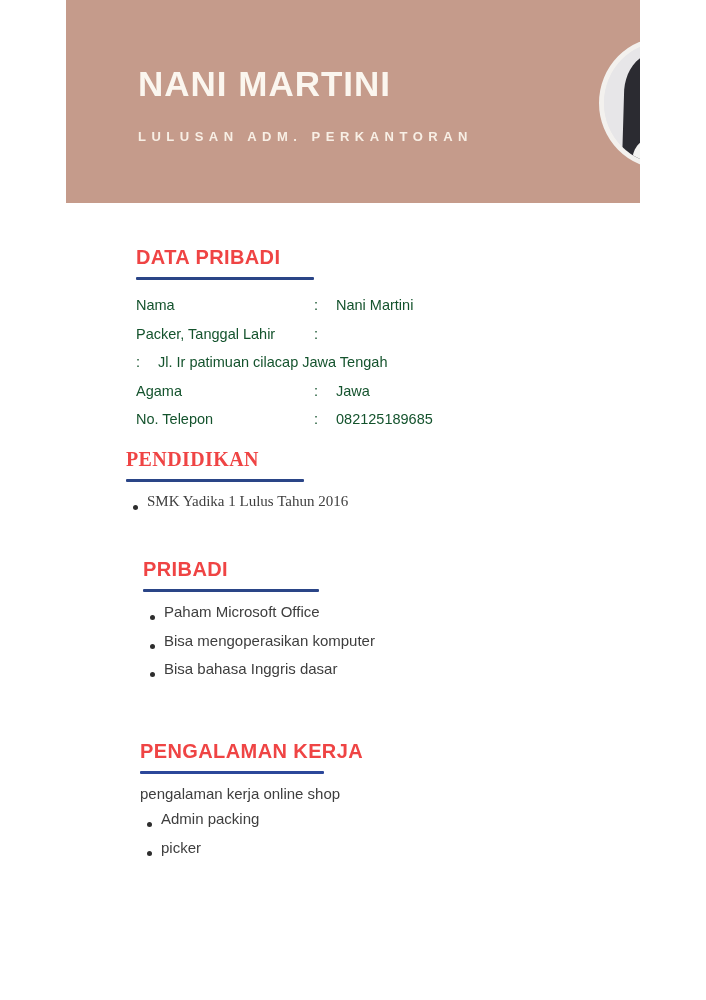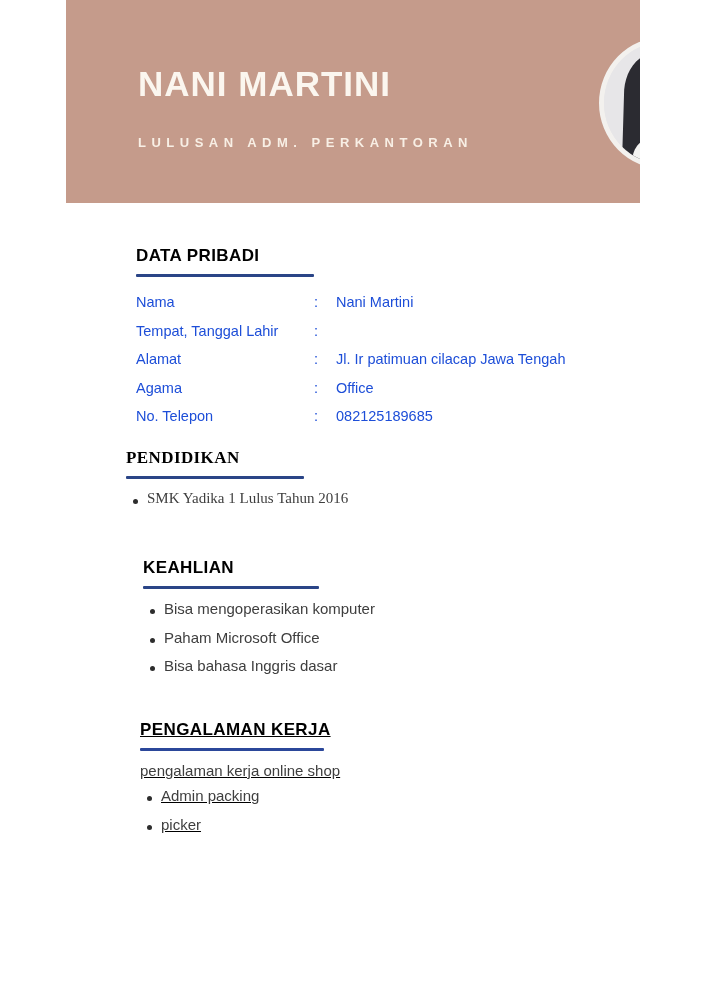--- a/index.html
+++ b/index.html
@@ -32,68 +32,67 @@
     color: #fbf6ef;
   }
   .header-subtitle {
     position: absolute;
     left: 72px;
     top: 129px;
     font-size: 13px;
     font-weight: 700;
     letter-spacing: 5.5px;
     color: #f8efe5;
-    margin-top: 6px;
   }
   .photo {
     position: absolute;
     left: 533px;
     top: 37px;
     width: 130px;
     height: 132px;
     border-radius: 50%;
     border: 5px solid #f3f1ee;
     overflow: hidden;
     background: #e7e6e8;
   }
   .photo svg { display: block; width: 100%; height: 100%; }
 
   
   .section { position: absolute; }
   .section-title {
-    font-size: 17px;
+    font-size: 20px;
     font-weight: 700;
     letter-spacing: 0.4px;
-    color: #000000;
+    color: #ef4444;
   }
   .section-rule {
     height: 3px;
     background: #2a4587;
     margin-top: 8px;
     border-radius: 1px;
   }
 
   
   .info-rows { margin-top: 17px; }
   .info-row {
     display: flex;
     margin-bottom: 12.6px;
     font-size: 14.5px;
     line-height: 16px;
-    color: #1d4ed8;
+    color: #14532d;
   }
   .info-label { width: 178px; }
   .info-sep   { width: 22px; }
   .info-value { flex: 1; }
 
   
   .bullet-list { margin-top: 11px; list-style: none; }
   .bullet-item {
     display: flex;
-    align-items: center;
+    align-items: flex-end;
     margin-bottom: 11.5px;
     font-size: 15px;
     line-height: 17px;
     color: #3e3e3e;
   }
   .bullet-dot {
     width: 5px;
     height: 5px;
     border-radius: 50%;
     background: #2d2d2d;
@@ -106,21 +105,21 @@
     line-height: 17px;
     color: #3e3e3e;
   }
 
   #sec-data        { left: 70px; top: 246px; width: 560px; }
   #sec-data .section-rule { width: 178px; }
   #sec-pendidikan  { left: 60px; top: 448px; width: 540px; font-family: Liberation Serif, serif; }
   #sec-pendidikan .section-rule { width: 178px; }
   #sec-keahlian    { left: 77px; top: 558px; width: 540px; }
   #sec-keahlian .section-rule { width: 176px; }
-  #sec-pengalaman  { left: 74px; top: 720px; width: 540px; text-decoration: underline; }
+  #sec-pengalaman  { left: 74px; top: 740px; width: 540px; }
   #sec-pengalaman .section-rule { width: 184px; background: #2b479a; }
   #sec-pengalaman .bullet-list { margin-top: 8px; }
 </style>
 </head>
 <body>
 
 <div class="page">
 
   <div class="header">
     <div class="header-name">NANI MARTINI</div>
@@ -148,32 +147,31 @@
   <div class="section" id="sec-data">
     <div class="section-title">DATA PRIBADI</div>
     <div class="section-rule"></div>
     <div class="info-rows">
       <div class="info-row">
         <span class="info-label">Nama</span>
         <span class="info-sep">:</span>
         <span class="info-value">Nani Martini</span>
       </div>
       <div class="info-row">
-        <span class="info-label">Tempat, Tanggal Lahir</span>
-        <span class="info-sep">:</span>
-      </div>
-      <div class="info-row">
-        <span class="info-label">Alamat</span>
+        <span class="info-label">Packer, Tanggal Lahir</span>
+        <span class="info-sep">:</span>
+      </div>
+      <div class="info-row">
         <span class="info-sep">:</span>
         <span class="info-value">Jl. Ir  patimuan cilacap Jawa Tengah</span>
       </div>
       <div class="info-row">
         <span class="info-label">Agama</span>
         <span class="info-sep">:</span>
-        <span class="info-value">Office</span>
+        <span class="info-value">Jawa</span>
       </div>
       <div class="info-row">
         <span class="info-label">No. Telepon</span>
         <span class="info-sep">:</span>
         <span class="info-value">082125189685</span>
       </div>
     </div>
   </div>
 
   <div class="section" id="sec-pendidikan">
@@ -181,30 +179,30 @@
     <div class="section-rule"></div>
     <ul class="bullet-list">
       <li class="bullet-item">
         <span class="bullet-dot"></span>
         <span>SMK Yadika 1 Lulus Tahun 2016</span>
       </li>
     </ul>
   </div>
 
   <div class="section" id="sec-keahlian">
-    <div class="section-title">KEAHLIAN</div>
+    <div class="section-title">PRIBADI</div>
     <div class="section-rule"></div>
     <ul class="bullet-list">
       <li class="bullet-item">
         <span class="bullet-dot"></span>
+        <span>Paham Microsoft Office</span>
+      </li>
+      <li class="bullet-item">
+        <span class="bullet-dot"></span>
         <span>Bisa mengoperasikan komputer</span>
-      </li>
-      <li class="bullet-item">
-        <span class="bullet-dot"></span>
-        <span>Paham Microsoft Office</span>
       </li>
       <li class="bullet-item">
         <span class="bullet-dot"></span>
         <span>Bisa bahasa Inggris dasar</span>
       </li>
     </ul>
   </div>
 
   <div class="section" id="sec-pengalaman">
     <div class="section-title">PENGALAMAN KERJA</div>

